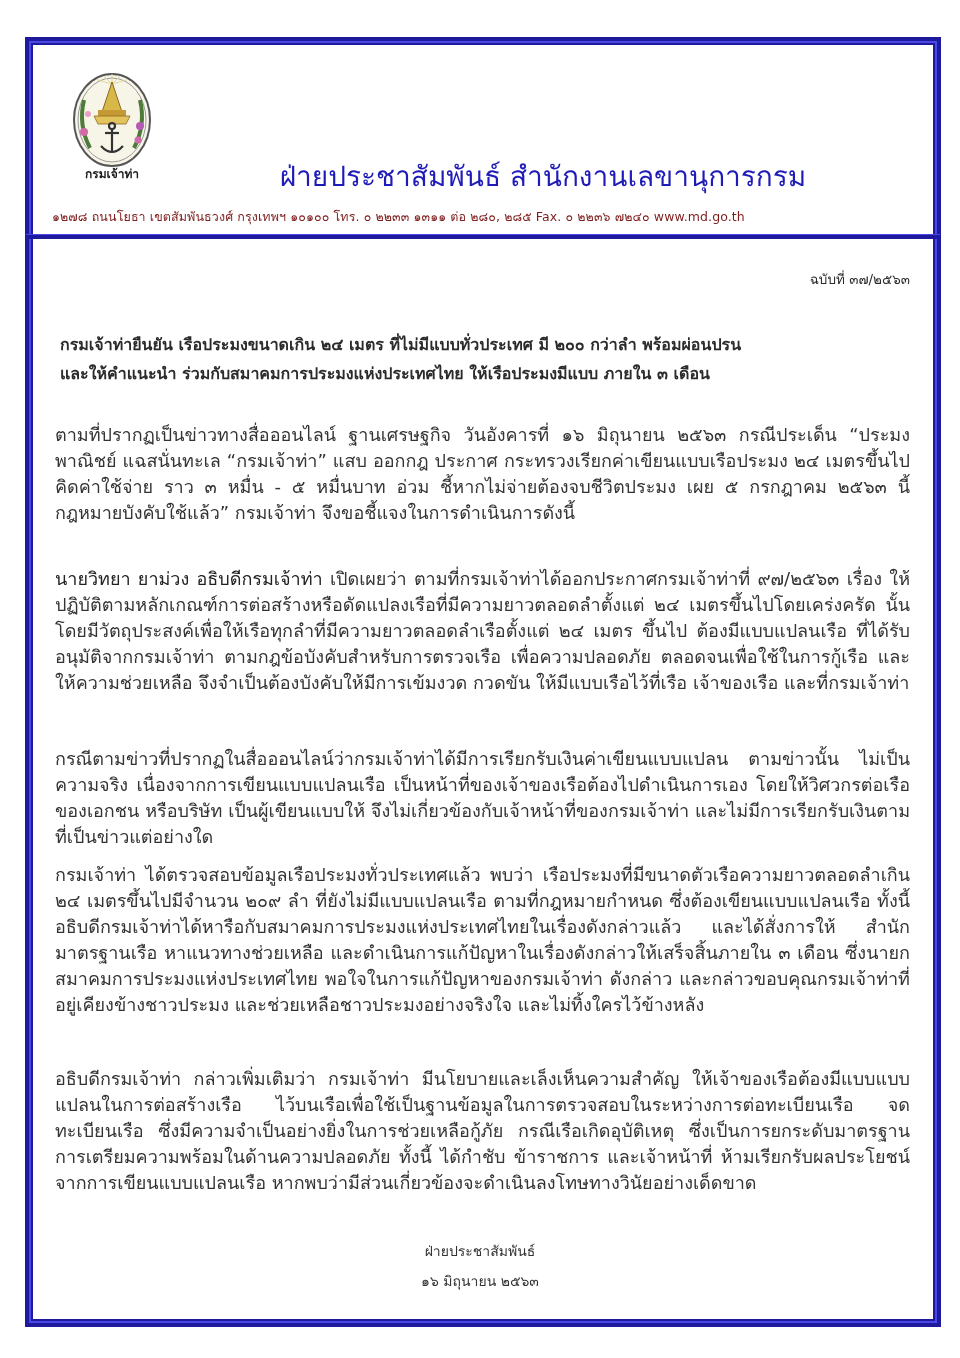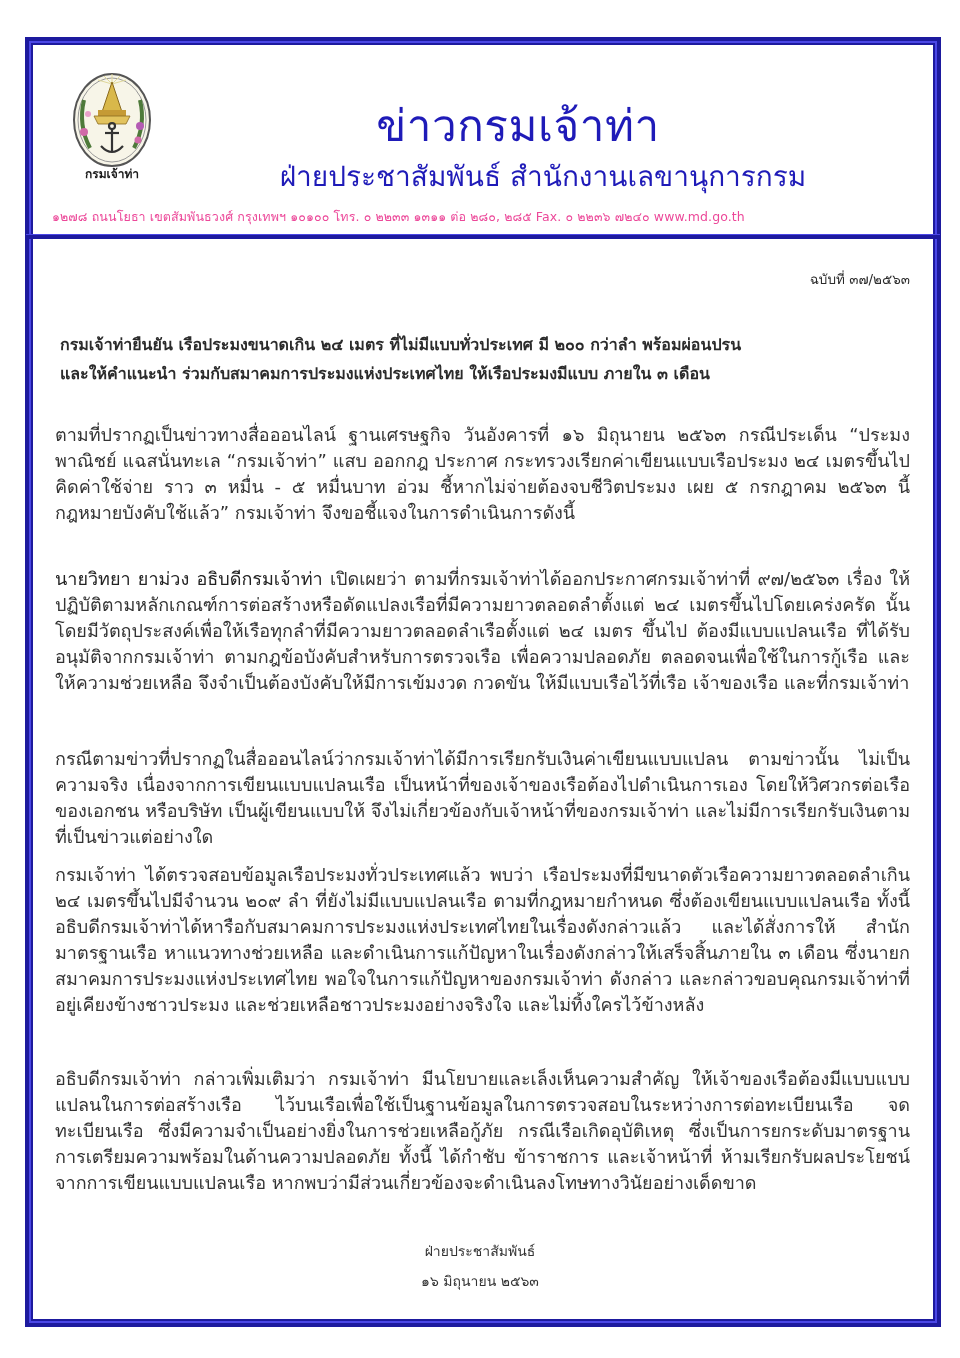--- a/index.html
+++ b/index.html
@@ -11,21 +11,21 @@
     .header { position: absolute; left: 30px; top: 42px; width: 906px; height: 192px; }
     .logo { position: absolute; left: 38px; top: 28px; width: 88px; height: 112px; }
     .title-main { position: absolute; left: 0; width: 100%; top: 48px; text-align: center;
                   padding-left: 70px; box-sizing: border-box;
                   font-size: 44px; color: #1f1bb8; letter-spacing: 0.5px;
                   font-family: "DejaVu Sans", sans-serif; }
     .title-sub { position: absolute; left: 0; width: 100%; top: 112px; text-align: center;
                  padding-left: 120px; box-sizing: border-box;
                  font-size: 28px; color: #1f1bb8; font-family: "DejaVu Sans", sans-serif; }
     .address { position: absolute; left: 22px; top: 165px; width: 880px; font-size: 12.5px;
-               color: #ec4899; white-space: nowrap; letter-spacing: 0.1px; }
+               color: #7f1d1d; white-space: nowrap; letter-spacing: 0.1px; }
     .sep { position: absolute; left: 26px; top: 234px; width: 914px; height: 5px;
            background: #1d1a9e; border-top: 1px solid #4b47e6; box-sizing: border-box; }
     .issue { position: absolute; right: 50px; top: 268px; font-size: 13.5px; color: #2b2b2b; }
     .headline { position: absolute; left: 60px; width: 860px; top: 330px; 
                 font-size: 16px; font-weight: bold; line-height: 29px; color: #2b2b2b; }
     .para { position: absolute; left: 55px; width: 855px; font-size: 18px; line-height: 26px;
             text-align: justify; color: #333; }
     .p1 { top: 422px; }
     .p2 { top: 566px; }
     .p3 { top: 746px; }
@@ -62,21 +62,20 @@
     <circle cx="70" cy="70" r="3.5" fill="#d06aa8"></circle>
       <circle cx="20" cy="44" r="3" fill="#e8a0c8"></circle>
     <g stroke="#333" stroke-width="2.2" fill="none">
       <line x1="44" y1="58" x2="44" y2="82"></line>
       <circle cx="44" cy="56" r="3"></circle>
       <line x1="37" y1="63" x2="51" y2="63"></line>
       <path d="M33 76 Q44 88 55 76"></path>
     </g>
     <text x="44" y="108" text-anchor="middle" font-size="12" font-weight="bold" fill="#1a1a1a" font-family="DejaVu Sans, sans-serif">กรมเจ้าท่า</text>
   </svg>
-  <div class="title-main">ข่าวกรมเจ้าท่า</div>
   <div class="title-sub">ฝ่ายประชาสัมพันธ์ สำนักงานเลขานุการกรม</div>
   <div class="address">๑๒๗๘ ถนนโยธา เขตสัมพันธวงศ์ กรุงเทพฯ ๑๐๑๐๐ โทร. ๐ ๒๒๓๓ ๑๓๑๑ ต่อ ๒๘๐, ๒๘๕ Fax. ๐ ๒๒๓๖ ๗๒๔๐ www.md.go.th</div>
 </div>
 
 <div class="sep"></div>
 
 <div class="issue">ฉบับที่ ๓๗/๒๕๖๓</div>
 
 <div class="headline">
   <div>กรมเจ้าท่ายืนยัน เรือประมงขนาดเกิน ๒๔ เมตร ที่ไม่มีแบบทั่วประเทศ มี ๒๐๐ กว่าลำ พร้อมผ่อนปรน</div>

